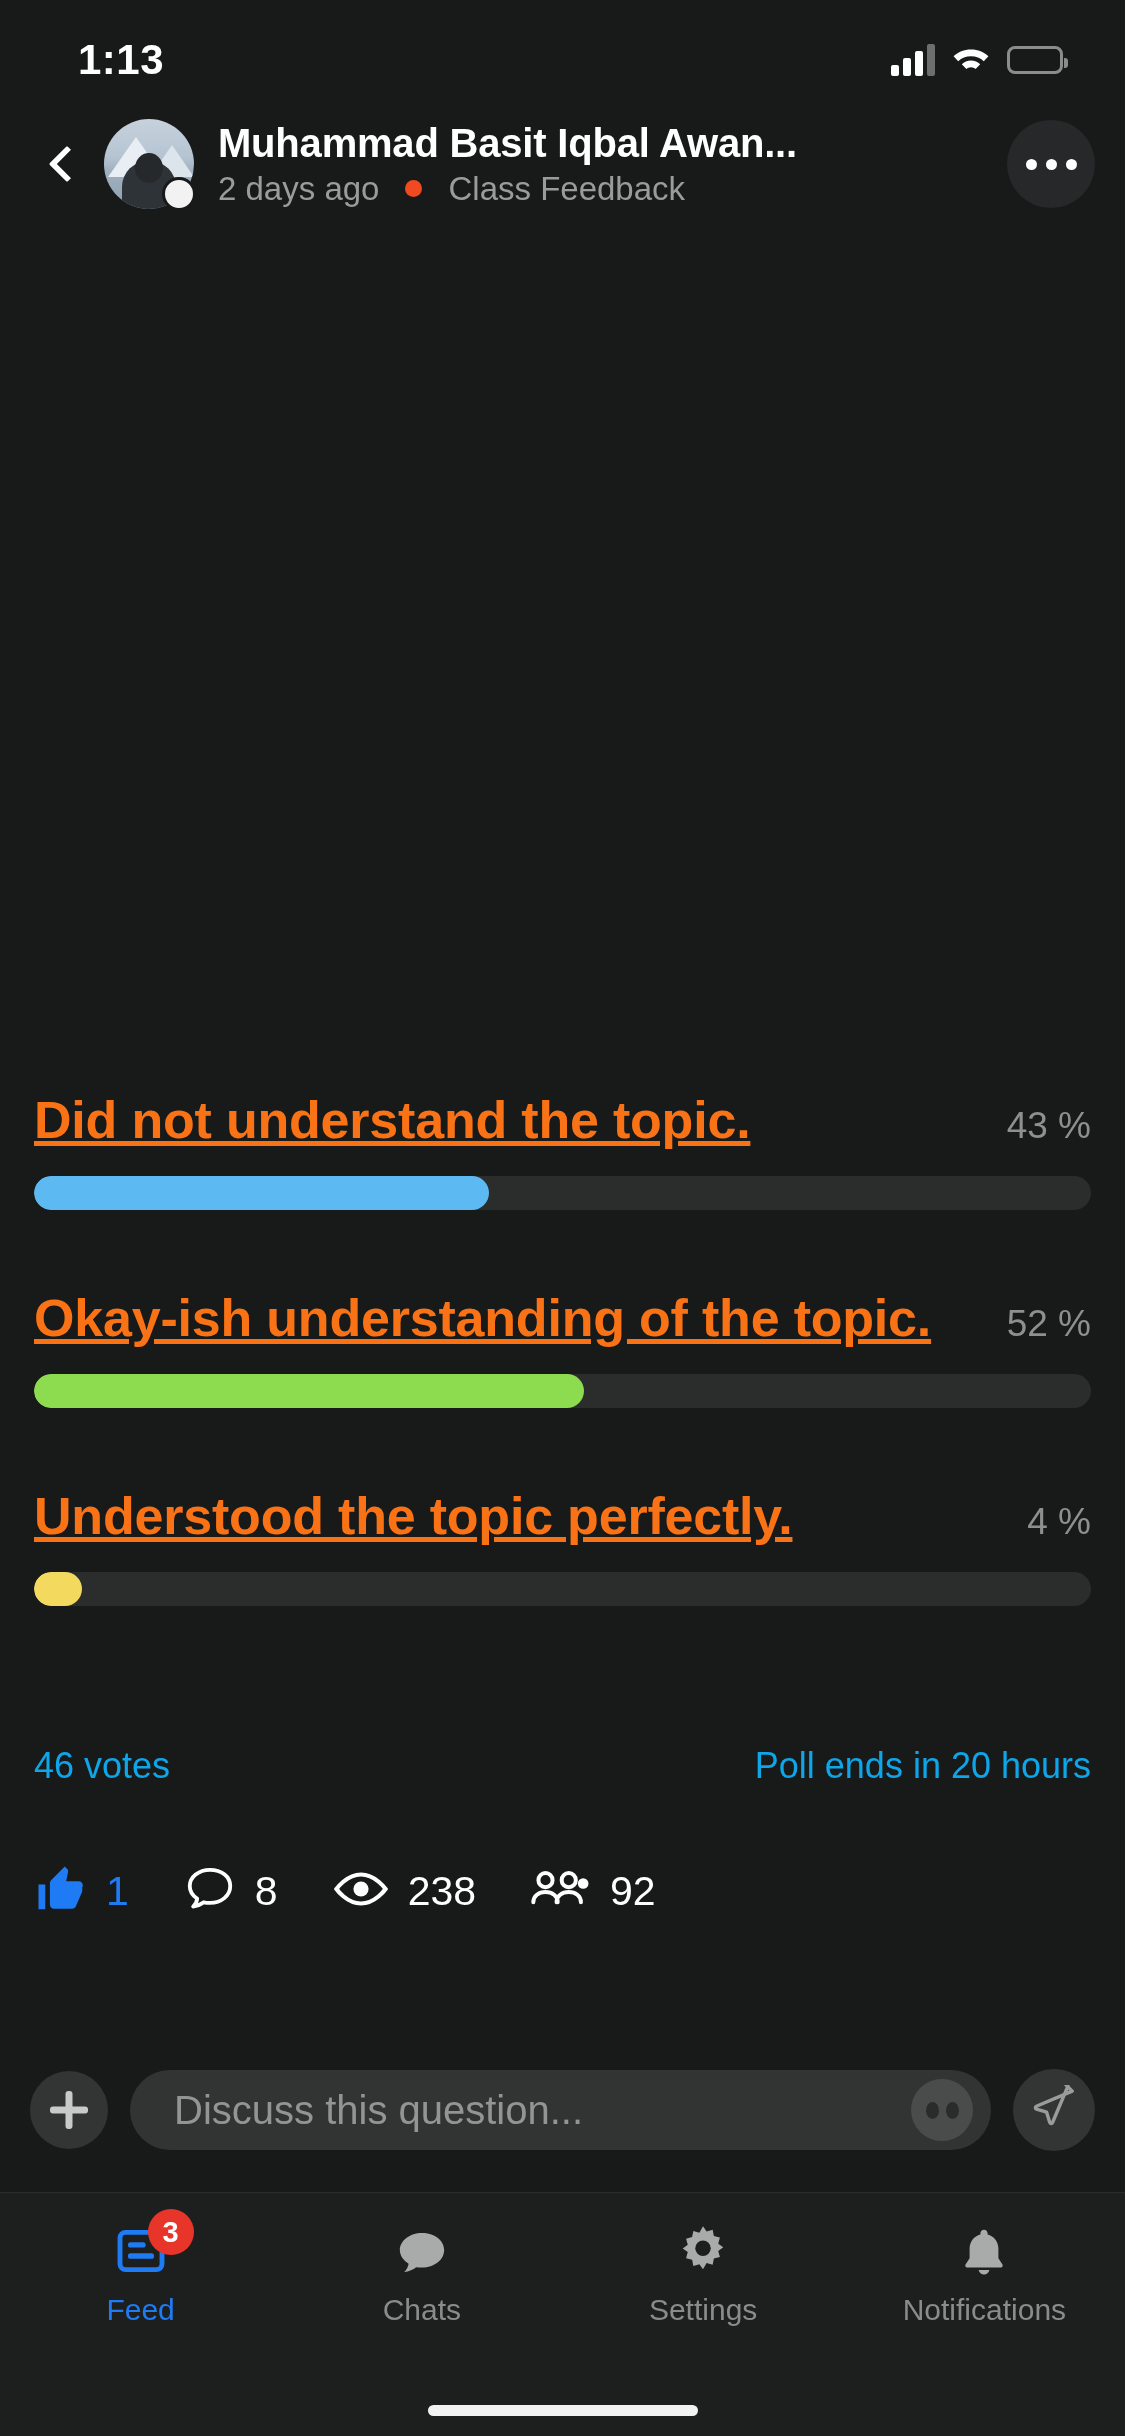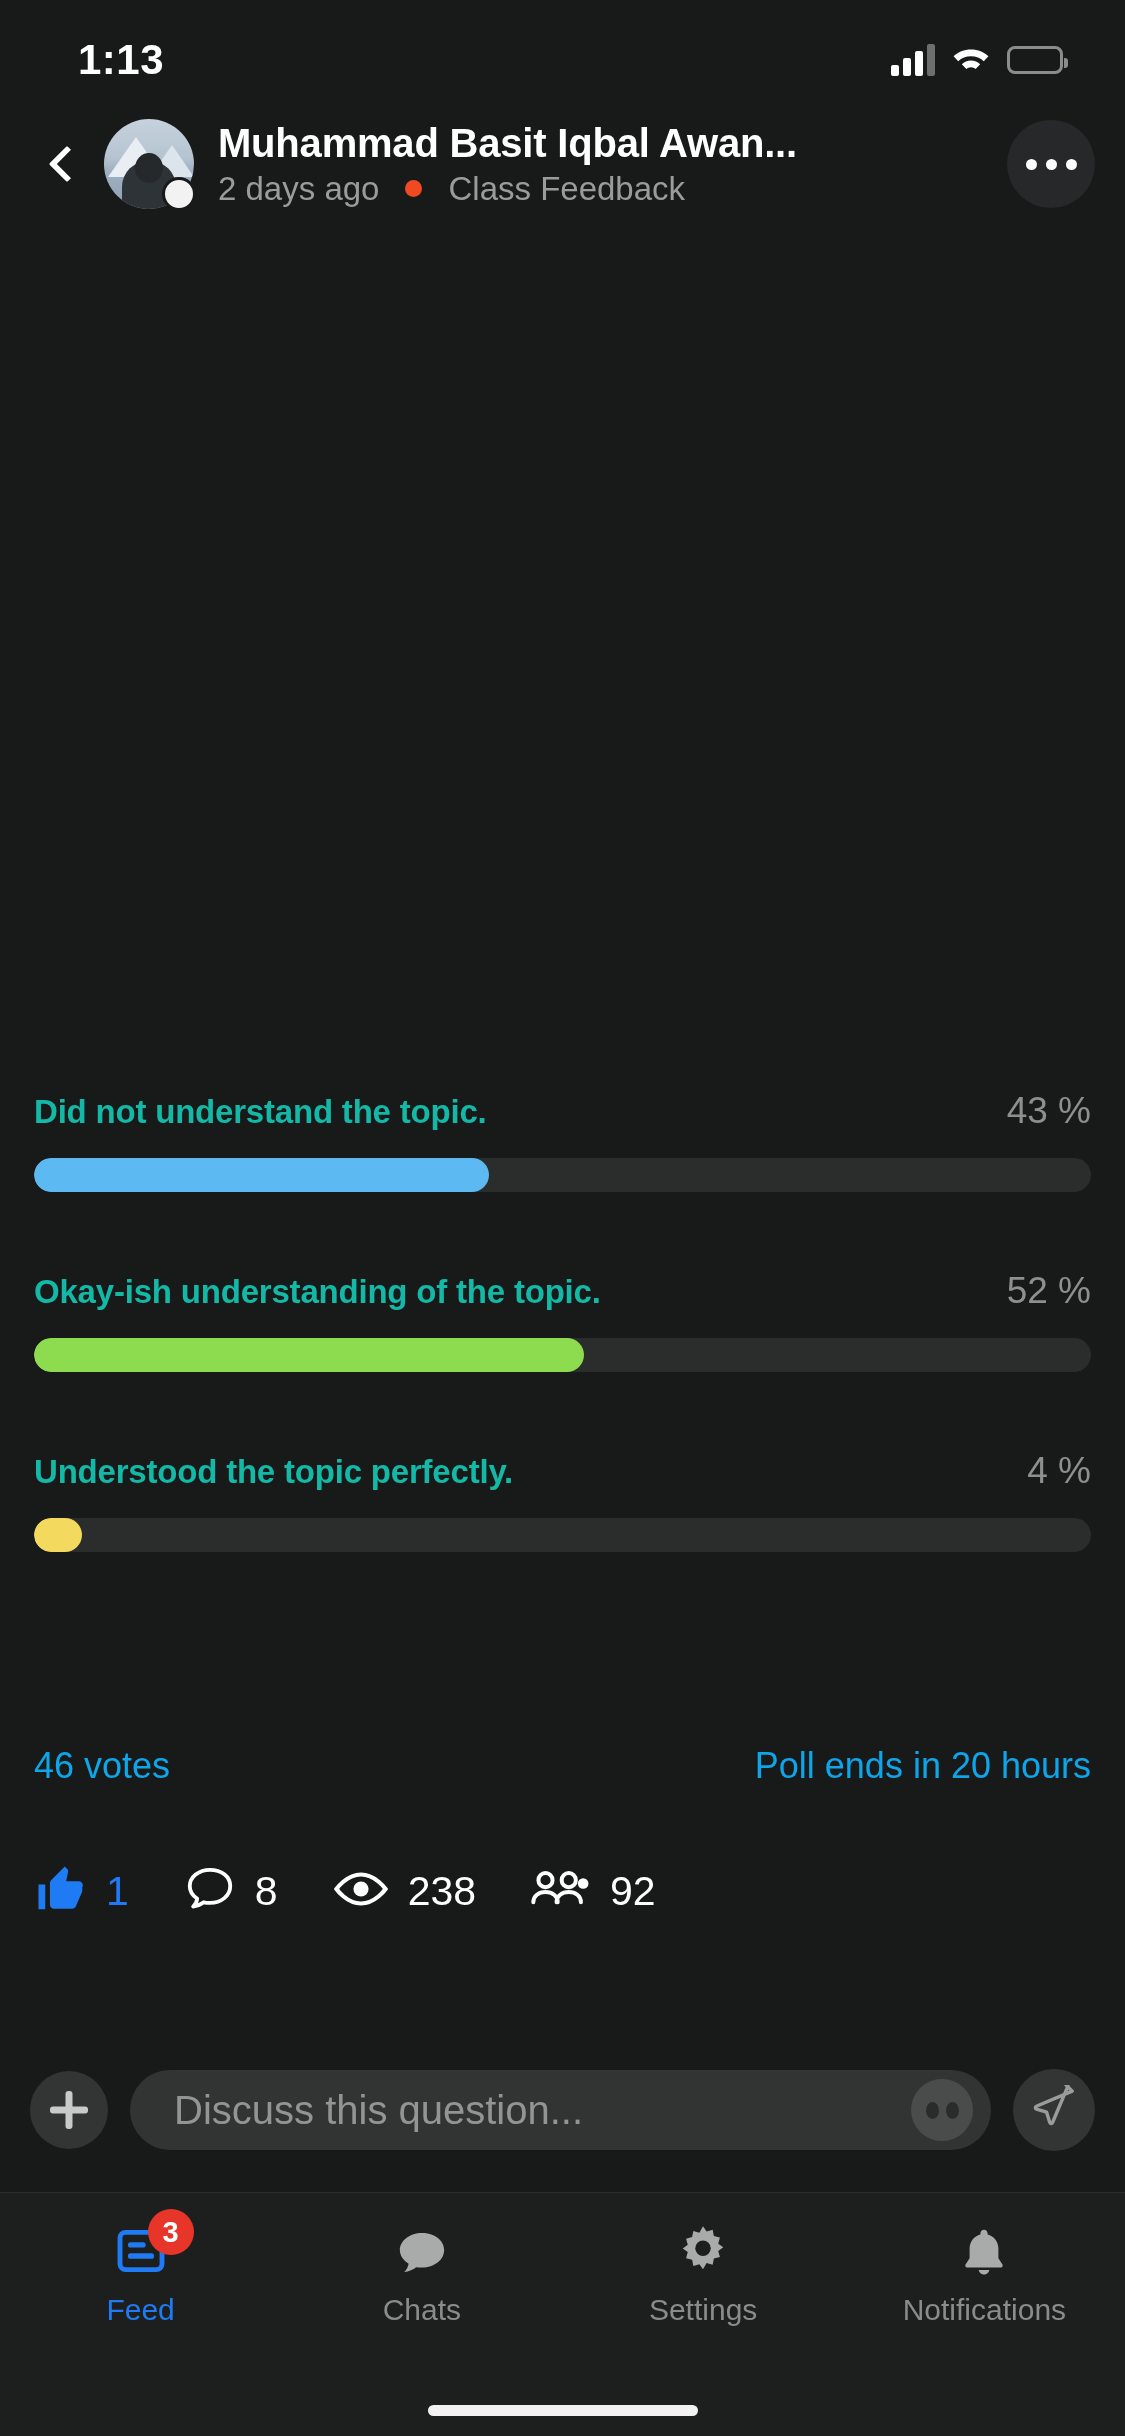--- a/index.html
+++ b/index.html
@@ -266,24 +266,25 @@
   }
   .poll-option { margin-bottom: 78px; }
   .poll-option:last-child { margin-bottom: 0; }
   .poll-head {
     display: flex;
     align-items: baseline;
     justify-content: space-between;
     margin-bottom: 26px;
   }
   .poll-label {
-    color: #14b8a6;
-    font-size: 33px;
+    color: #f97316;
+    font-size: 52px;
     font-weight: 700;
     letter-spacing: -0.2px;
+    text-decoration: underline;
   }
   .poll-pct {
     color: #8e9090;
     font-size: 37px;
     font-weight: 400;
     white-space: nowrap;
   }
   .poll-track {
     width: 100%;
     height: 34px;

